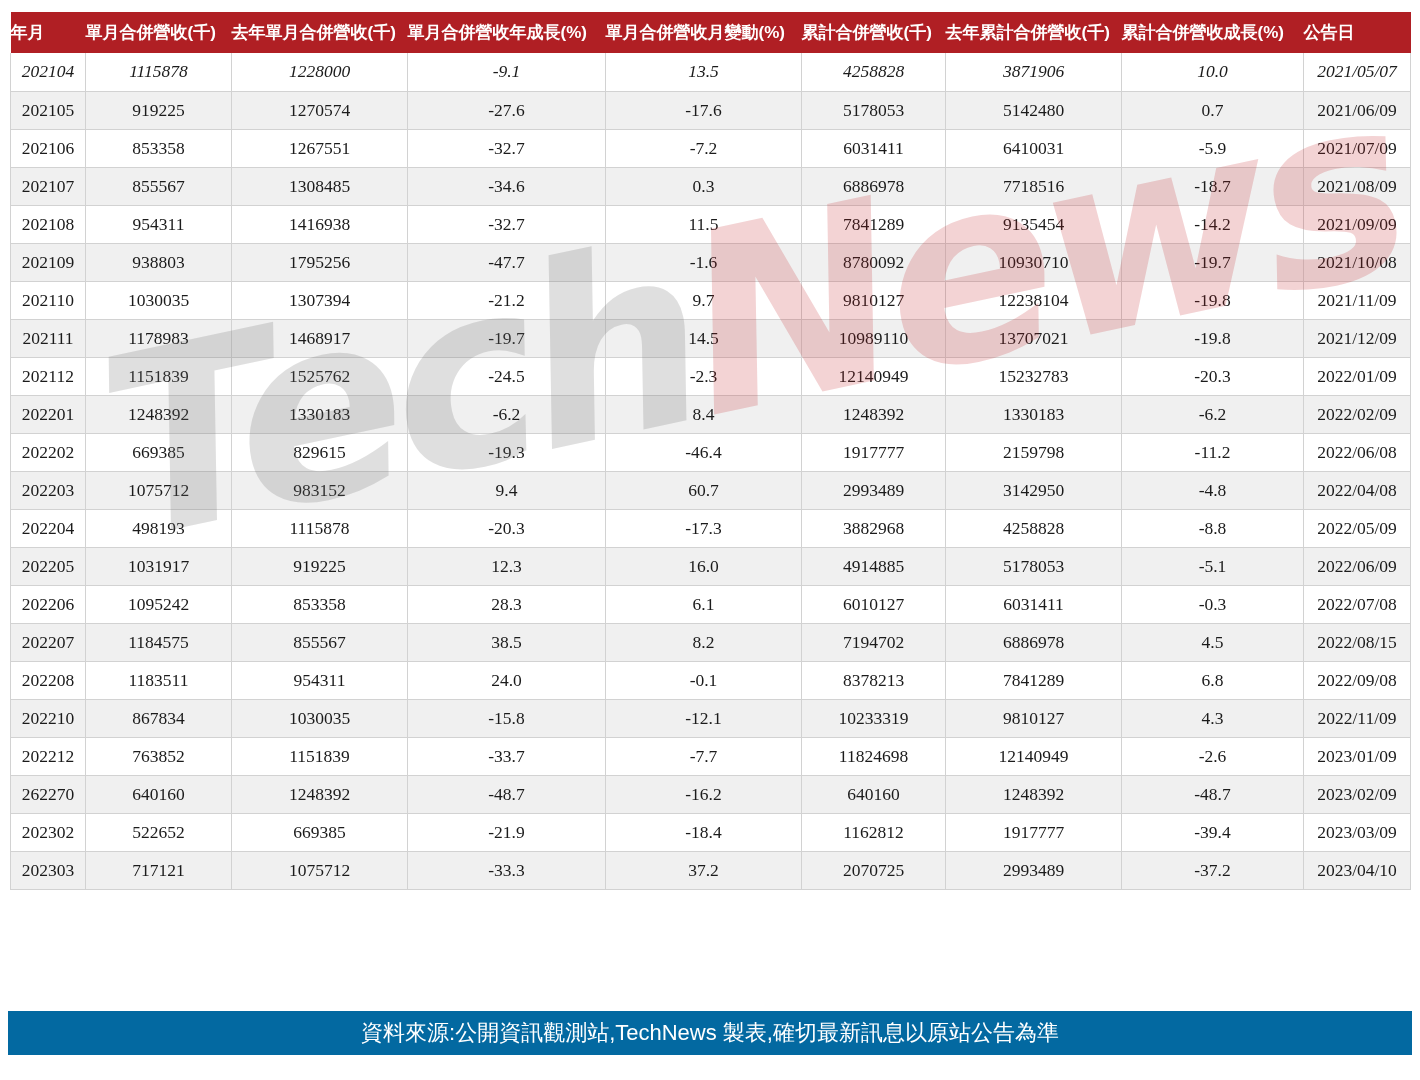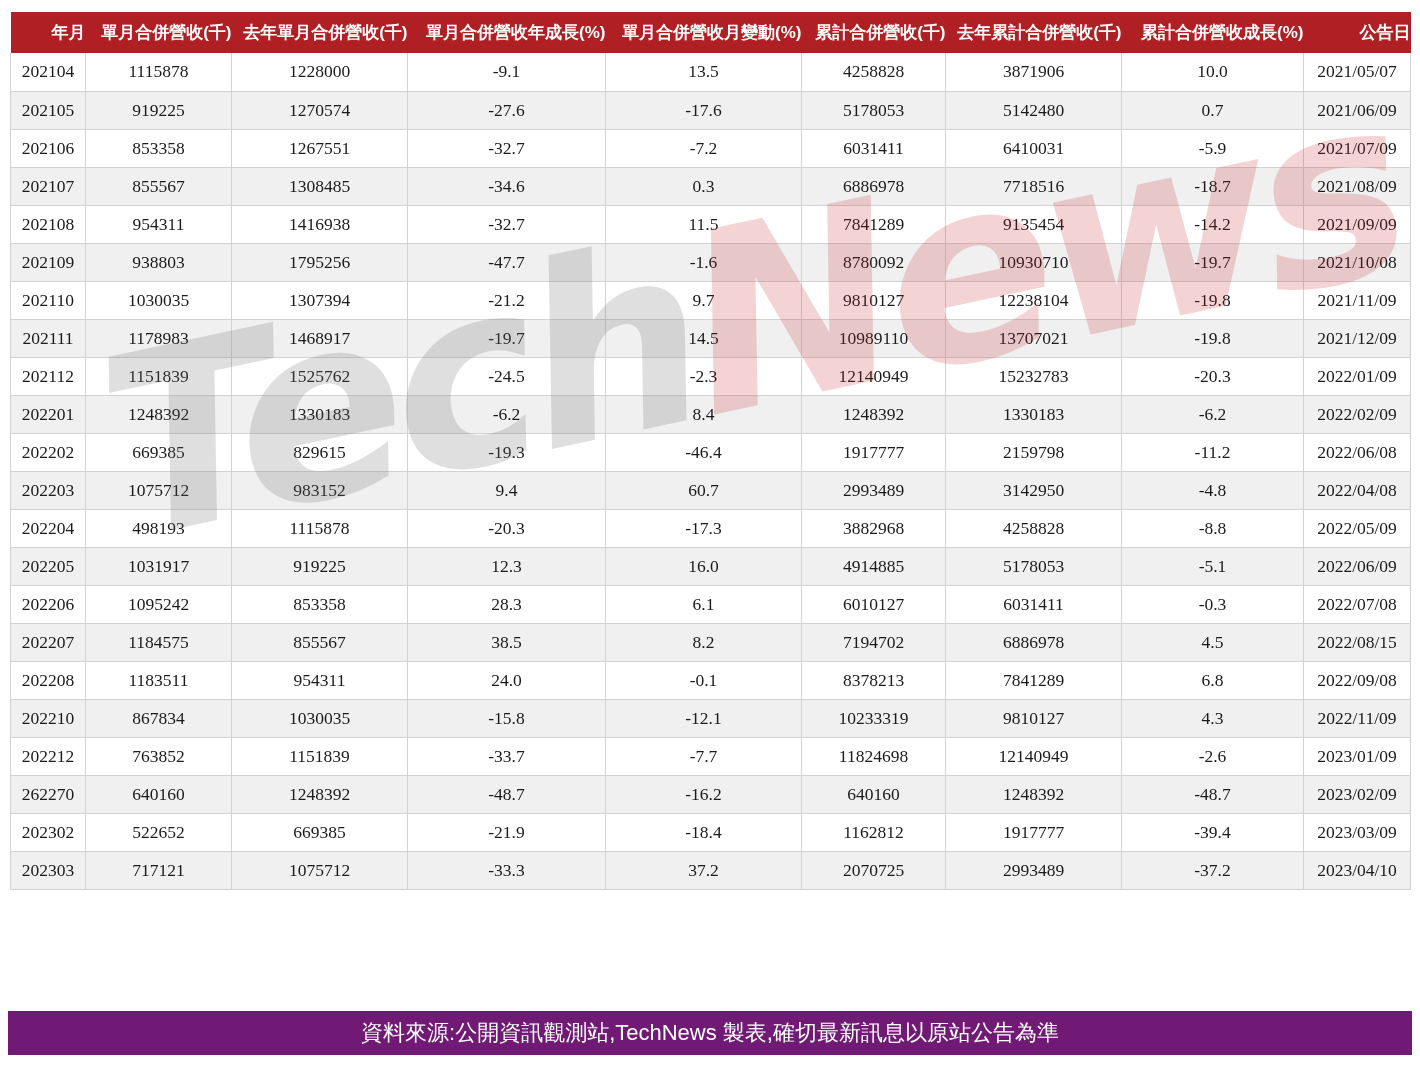--- a/index.html
+++ b/index.html
@@ -21,37 +21,37 @@
     width: 1400px;
     border-collapse: collapse;
     table-layout: fixed;
   }
   table.revenue thead th {
     background: #b01f24;
     color: #ffffff;
     font-weight: bold;
     font-size: 17px;
     height: 41px;
-    text-align: right;
+    text-align: left;
     vertical-align: middle;
     border: none;
     font-family: "Liberation Sans", sans-serif;
   }
   table.revenue tbody td {
     height: 38px;
     border: 1px solid #d2d2d2;
     text-align: center;
     vertical-align: middle;
     font-family: "Liberation Serif", serif;
     font-size: 17.5px;
     color: #1b1b1b;
     background: #ffffff;
   }
   table.revenue tbody tr:nth-child(even) td { background: #f0f0f0; }
-  table.revenue tbody tr:first-child td { border-top: none; }
+  table.revenue tbody tr:first-child td { border-top: none; font-style: italic; }
 
   .watermark {
     position: absolute;
     left: 110px;
     top: 330px;
     transform: rotate(-12deg);
     transform-origin: left center;
     font-family: "DejaVu Sans", sans-serif;
     font-style: italic;
     font-weight: bold;
@@ -64,21 +64,21 @@
   }
   .watermark .wm-tech { color: rgba(110,110,110,0.22); }
   .watermark .wm-news { color: rgba(195,35,40,0.20); }
 
   .footer-bar {
     position: absolute;
     left: 8px;
     top: 1011px;
     width: 1404px;
     height: 44px;
-    background: #701a75;
+    background: #0369a1;
     color: #ffffff;
     display: flex;
     align-items: center;
     justify-content: center;
     font-size: 22px;
     font-family: "Liberation Sans", sans-serif;
     z-index: 6;
   }
 </style>
 </head>

